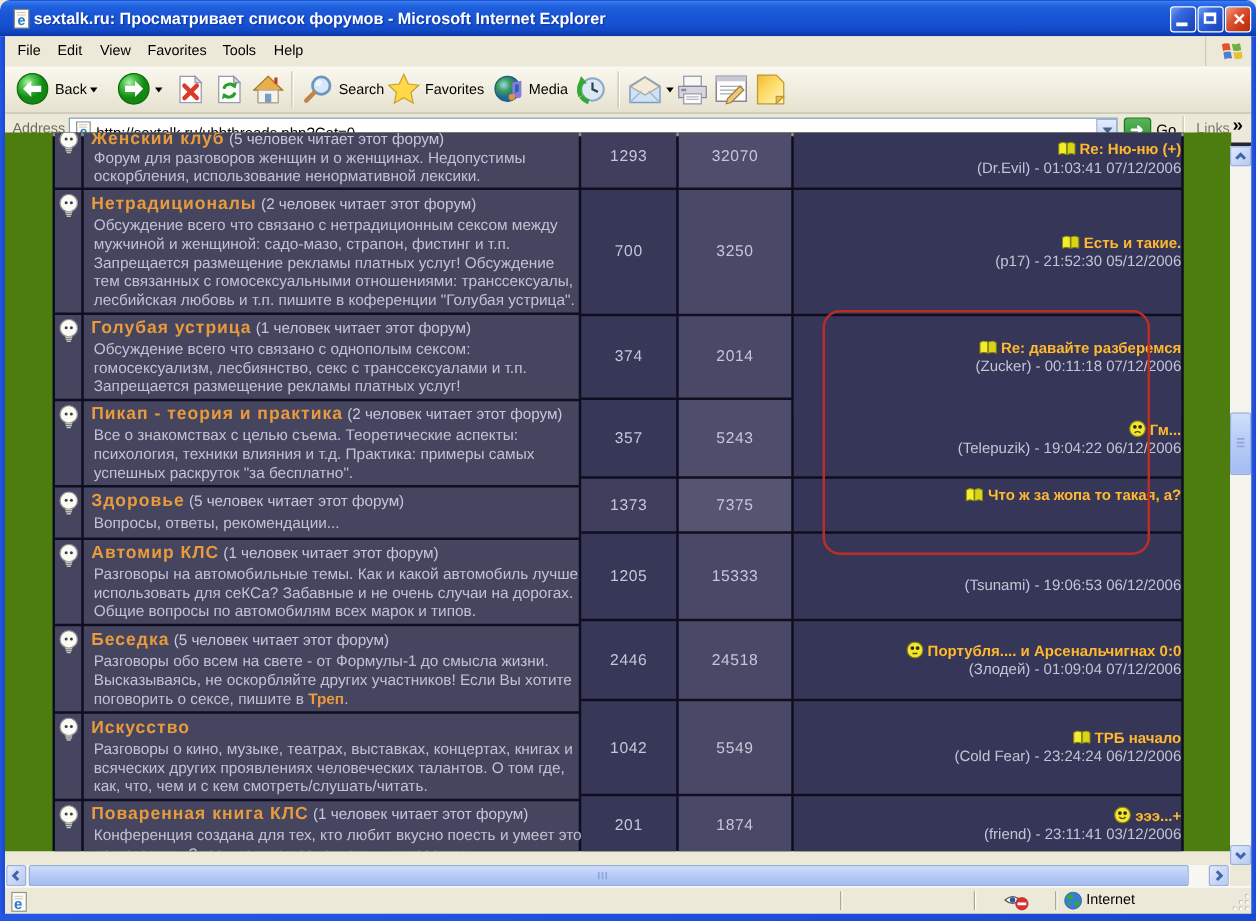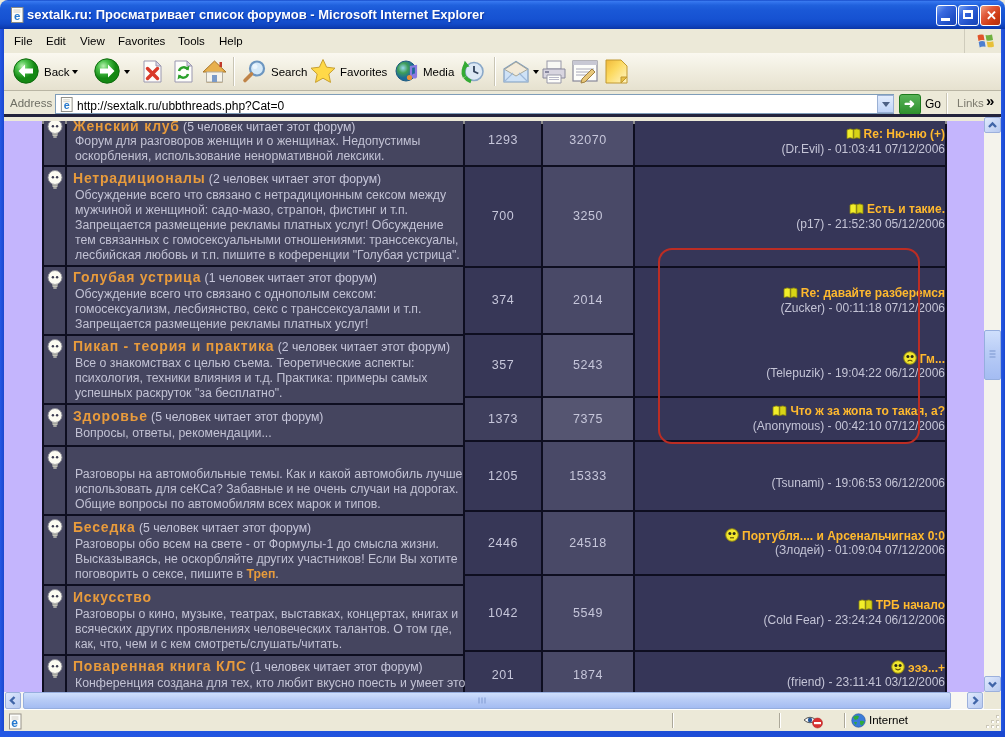--- a/index.html
+++ b/index.html
@@ -23,21 +23,21 @@
 #addrlab{left:10px;top:97px;font-size:11.5px;color:#6e6e64}
 #addrinput{left:55px;top:94px;width:839px;height:20px;background:#fff;border:1px solid #7f9db9;box-sizing:border-box}
 #urltxt{left:77px;top:99px;font-size:12px;color:#000;white-space:nowrap}
 #addrdrop{left:877px;top:95px;width:17px;height:18px;background:linear-gradient(180deg,#e2ecfd,#c0d4f7);border:1px solid #9ab0d4;box-sizing:border-box}
 #gobtn{left:899px;top:94px;width:22px;height:21px;border-radius:3px;background:linear-gradient(180deg,#58b358,#2d8f2d);border:1px solid #1e7a1e;box-sizing:border-box}
 #gotxt{left:925px;top:97px;font-size:12px;color:#000}
 #asep{left:946px;top:93px;width:1px;height:22px;background:#c9c5b4;box-shadow:1px 0 0 #fff}
 #linkstxt{left:957px;top:97px;font-size:11.5px;color:#7c7a6e}
 #chev{left:986px;top:92px;font-size:15px;font-weight:bold;color:#000}
 
-#content{left:4px;top:121px;width:981px;height:575px;background:#c4b5fd;overflow:hidden}
+#content{left:4px;top:106px;width:981px;height:575px;background:#4d7c0f;overflow:hidden}
 #tablebg{position:absolute;left:38px;top:0;width:905px;height:575px;background:#0e0e20}
 .cell{position:absolute;overflow:hidden}
 .cicon{background:#45455f}
 .cdesc{background:#45455f;overflow:visible!important}
 .ctop{background:#373757}
 .cpost{background:#494967}
 .clast{background:#363658}
 .clip{overflow:hidden!important}
 #graystrip{position:absolute;left:38px;top:0;width:905px;height:3px;background:#8e8e8e}
 .ft{font-weight:bold;font-size:14px;color:#e89b3c;letter-spacing:.8px}
@@ -359,31 +359,31 @@
           <div class="num" style="top:14px">1373</div>
         </div>
 <div class="cell cpost" style="left:539px;top:277px;width:90px;height:42px;background:#555571">
           <div class="num" style="top:14px">7375</div>
         </div>
 <div class="cell clast" style="left:631px;top:277px;width:310px;height:42px">
           <div class="lp lp1" style="top:6px"><svg width="15" height="12" viewBox="0 0 15 12">
               <path d="M1 2 Q4 0 7.2 1.6 L7.2 10.6 Q4 9 1 10.6 Z" fill="#f2ee2a" stroke="#8a8410" stroke-width="0.8"></path>
               <path d="M14 2 Q11 0 7.8 1.6 L7.8 10.6 Q11 9 14 10.6 Z" fill="#d8d416" stroke="#8a8410" stroke-width="0.8"></path>
             </svg>Что ж за жопа то такая, а?</div>
-          <div class="lp lp2" style="top:21px">(Anonymous) - 00:42:10 07/12/2006</div>
         </div>
 <div class="cell cicon" style="left:40px;top:326px;width:21px;height:67px">
           <div class="abs" style="left:2px;top:3px"><svg width="18" height="20" viewBox="0 0 18 20">
               <circle cx="9" cy="7.5" r="7" fill="#fcfbf2" stroke="#8e8e98" stroke-width="1"></circle>
               <circle cx="6.9" cy="7.2" r="1.2" fill="#3a3a50"></circle>
               <circle cx="11.1" cy="7.2" r="1.2" fill="#3a3a50"></circle>
               <path d="M6.2 14.8 h5.6 M6.5 16.4 h5 M7.3 18 h3.4" stroke="#c2c2b6" stroke-width="1.3" fill="none"></path>
             </svg></div>
         </div>
 <div class="cell cdesc" style="left:63px;top:326px;width:396px;height:67px">
+          <div class="tl" style="top:1px"><span class="ft">Автомир КЛС</span><span class="fc"> (1 человек читает этот форум)</span></div>
           <div class="dl fd" style="top:35px">использовать для сеКСа? Забавные и не очень случаи на дорогах.</div>
           <div class="dl fd" style="top:20px">Разговоры на автомобильные темы. Как и какой автомобиль лучше</div>
           <div class="dl fd" style="top:50px">Общие вопросы по автомобилям всех марок и типов.</div>
         </div>
 <div class="cell ctop" style="left:461px;top:321px;width:76px;height:68px">
           <div class="num" style="top:27px">1205</div>
         </div>
 <div class="cell cpost" style="left:539px;top:321px;width:90px;height:68px">
           <div class="num" style="top:27px">15333</div>
         </div>

